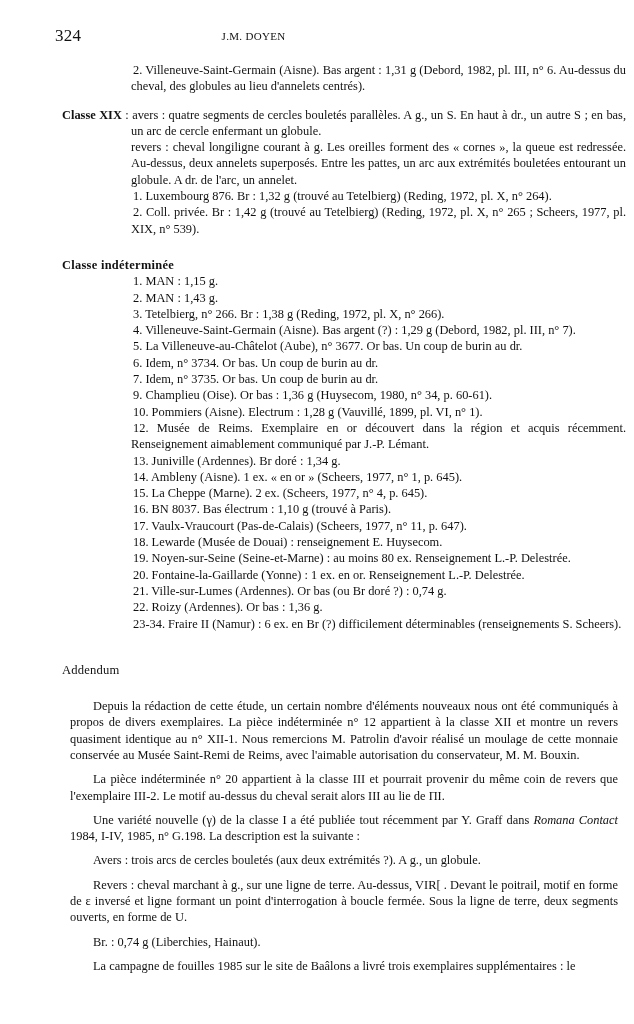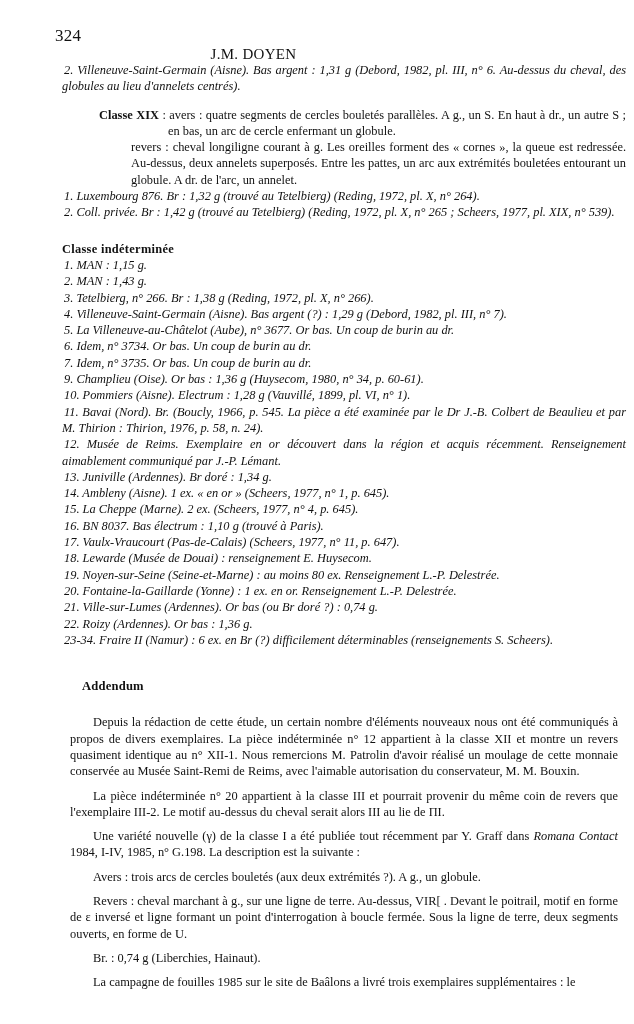--- a/index.html
+++ b/index.html
@@ -33,24 +33,24 @@
   .folio {
     position: absolute;
     left: 55px;
     top: 0;
     font-size: 17px;
     letter-spacing: 0.2px;
   }
   .head-title {
     position: absolute;
     left: 0;
-    top: 20px;
+    top: 4px;
     width: 507px;
     text-align: center;
-    font-size: 15px;
+    font-size: 11px;
     letter-spacing: 0.3px;
   }
 
   
   .column {
     position: absolute;
     top: 62px;
     left: 62px;
     width: 564px; 
     font-size: 12.4px;
@@ -66,39 +66,38 @@
   }
 
   .spacer-sm { height: 12px; }
   .spacer-md { height: 20px; }
   .spacer-lg { height: 30px; }
 
   
   .classe {
     padding-left: 69px;
     text-indent: -69px;
-    margin-left: 37px;
   }
   .classe .lbl {
     font-weight: bold;
   }
   .classe-title {
     font-weight: bold;
     letter-spacing: 0.3px;
   }
 
   
   .item {
+    margin-left: 69px;
     text-indent: 2px;
-    font-style: italic;
   }
 
   .addendum-head {
-    margin-left: 20px;
-    font-weight: bold;
+    margin-left: 0;
+    font-weight: normal;
     font-size: 12.6px;
     letter-spacing: 0.2px;
   }
   .para {
     text-indent: 23px;
     margin: 8px;
   }
   .it { font-style: italic; }
 </style>
 </head>
@@ -127,21 +126,20 @@
     <div class="classe-title">Classe  indéterminée</div>
     <div class="item">1. MAN : 1,15 g.</div>
     <div class="item">2. MAN : 1,43 g.</div>
     <div class="item">3. Tetelbierg, n° 266. Br : 1,38 g (Reding, 1972, pl. X, n° 266).</div>
     <div class="item">4. Villeneuve-Saint-Germain (Aisne). Bas argent (?) : 1,29 g (Debord, 1982, pl. III, n° 7).</div>
     <div class="item">5. La Villeneuve-au-Châtelot (Aube), n° 3677. Or bas. Un coup de burin au dr.</div>
     <div class="item">6. Idem, n° 3734. Or bas. Un coup de burin au dr.</div>
     <div class="item">7. Idem, n° 3735. Or bas. Un coup de burin au dr.</div>
     <div class="item">9. Champlieu (Oise). Or bas : 1,36 g (Huysecom, 1980, n° 34, p. 60-61).</div>
     <div class="item">10. Pommiers (Aisne). Electrum : 1,28 g (Vauvillé, 1899, pl. VI, n° 1).</div>
-    <div class="item">11. Bavai (Nord). Br. (Boucly, 1966, p. 545. La pièce a été examinée par le Dr J.-B. Colbert de Beaulieu et par M. Thirion : Thirion, 1976, p. 58, n. 24).</div>
     <div class="item">12. Musée de Reims. Exemplaire en or découvert dans la région et acquis récemment. Renseignement aimablement communiqué par J.-P. Lémant.</div>
     <div class="item">13. Juniville (Ardennes). Br doré : 1,34 g.</div>
     <div class="item">14. Ambleny (Aisne). 1 ex. « en or » (Scheers, 1977, n° 1, p. 645).</div>
     <div class="item">15. La Cheppe (Marne). 2 ex. (Scheers, 1977, n° 4, p. 645).</div>
     <div class="item">16. BN 8037. Bas électrum : 1,10 g (trouvé à Paris).</div>
     <div class="item">17. Vaulx-Vraucourt (Pas-de-Calais) (Scheers, 1977, n° 11, p. 647).</div>
     <div class="item">18. Lewarde (Musée de Douai) : renseignement E. Huysecom.</div>
     <div class="item">19. Noyen-sur-Seine (Seine-et-Marne) : au moins 80 ex. Renseignement L.-P. Delestrée.</div>
     <div class="item">20. Fontaine-la-Gaillarde (Yonne) : 1 ex. en or. Renseignement L.-P. Delestrée.</div>
     <div class="item">21. Ville-sur-Lumes (Ardennes). Or bas (ou Br doré ?) : 0,74 g.</div>

